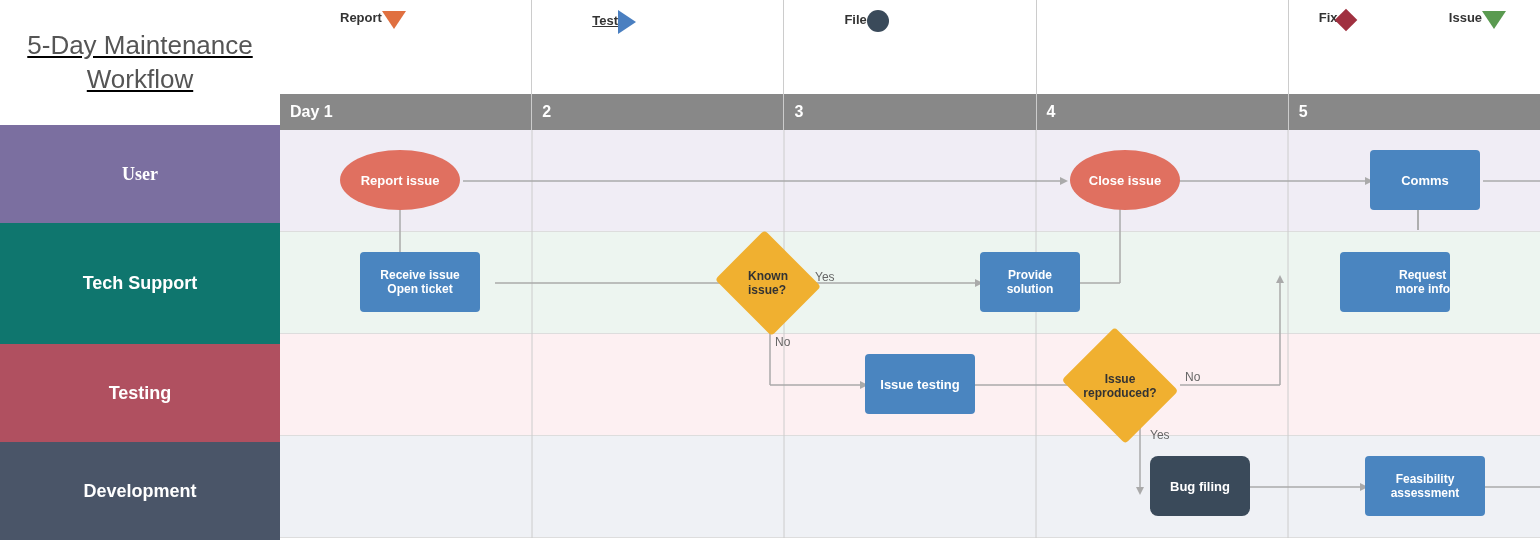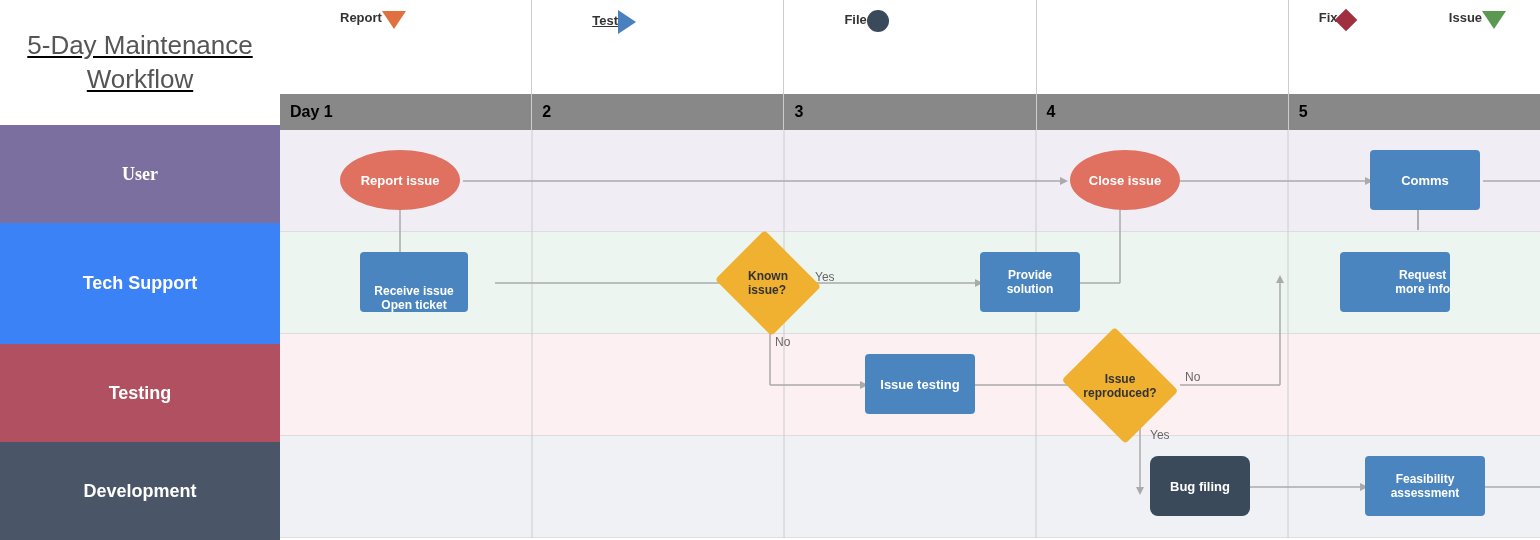--- a/index.html
+++ b/index.html
@@ -33,21 +33,21 @@
       display: flex;
       align-items: center;
       justify-content: center;
       font-size: 18px;
       font-weight: bold;
       color: #fff;
       text-align: center;
       padding: 5px 10px;
     }
     .lane-user { background: #7B6FA0; height: 102px; font-family: Liberation Serif, serif; }
-    .lane-techsupport { background: #3b82f6; height: 126px; }
+    .lane-techsupport { background: #0f766e; height: 126px; }
     .lane-testing { background: #B05060; height: 102px; }
     .lane-development { background: #4A5568; height: 102px; }
 
     
     .content-area {
       flex: 1;
       display: flex;
       flex-direction: column;
       position: relative;
     }
@@ -68,21 +68,21 @@
       border-right: 1px solid #ccc;
       position: relative;
     }
     .day-col:last-child { border-right: none; }
     .day-number {
       position: absolute;
       bottom: 0;
       left: 0;
       right: 0;
       background: #888;
-      color: #000000;
+      color: #ffffff;
       font-size: 16px;
       font-weight: bold;
       padding: 6px 10px;
       height: 36px;
       display: flex;
       align-items: center;
     }
 
     
     .milestone {
@@ -351,21 +351,21 @@
       </div>
 
       <div class="node node-ellipse" style="left:790px; top:20px; width:110px; height:60px;">
         <span>Close issue</span>
       </div>
 
       <div class="node node-rect" style="left:1090px; top:20px; width:110px; height:60px;">
         <span>Comms</span>
       </div>
 
-      <div class="node node-rect" style="left:80px; top:122px; width:108px; height:60px; font-size:12px;align-items:flex-end;">
+      <div class="node node-rect" style="left:80px; top:122px; width:120px; height:60px; font-size:12px;">
         <span style="white-space:pre-line;">Receive issue
 Open ticket</span>
       </div>
 
       <div style="position:absolute; left:448px; top:118px; width:80px; height:70px;">
         <div style="position:absolute; left:0; top:0; width:80px; height:70px; background:#F0B030; transform:rotate(45deg); border-radius:4px;"></div>
         <div style="position:absolute; left:0; top:0; width:80px; height:70px; display:flex; align-items:center; justify-content:center; font-size:12px; font-weight:bold; color:#333; text-align:left;">
           <span style="white-space:pre-line;">Known
 issue?</span>
         </div>

